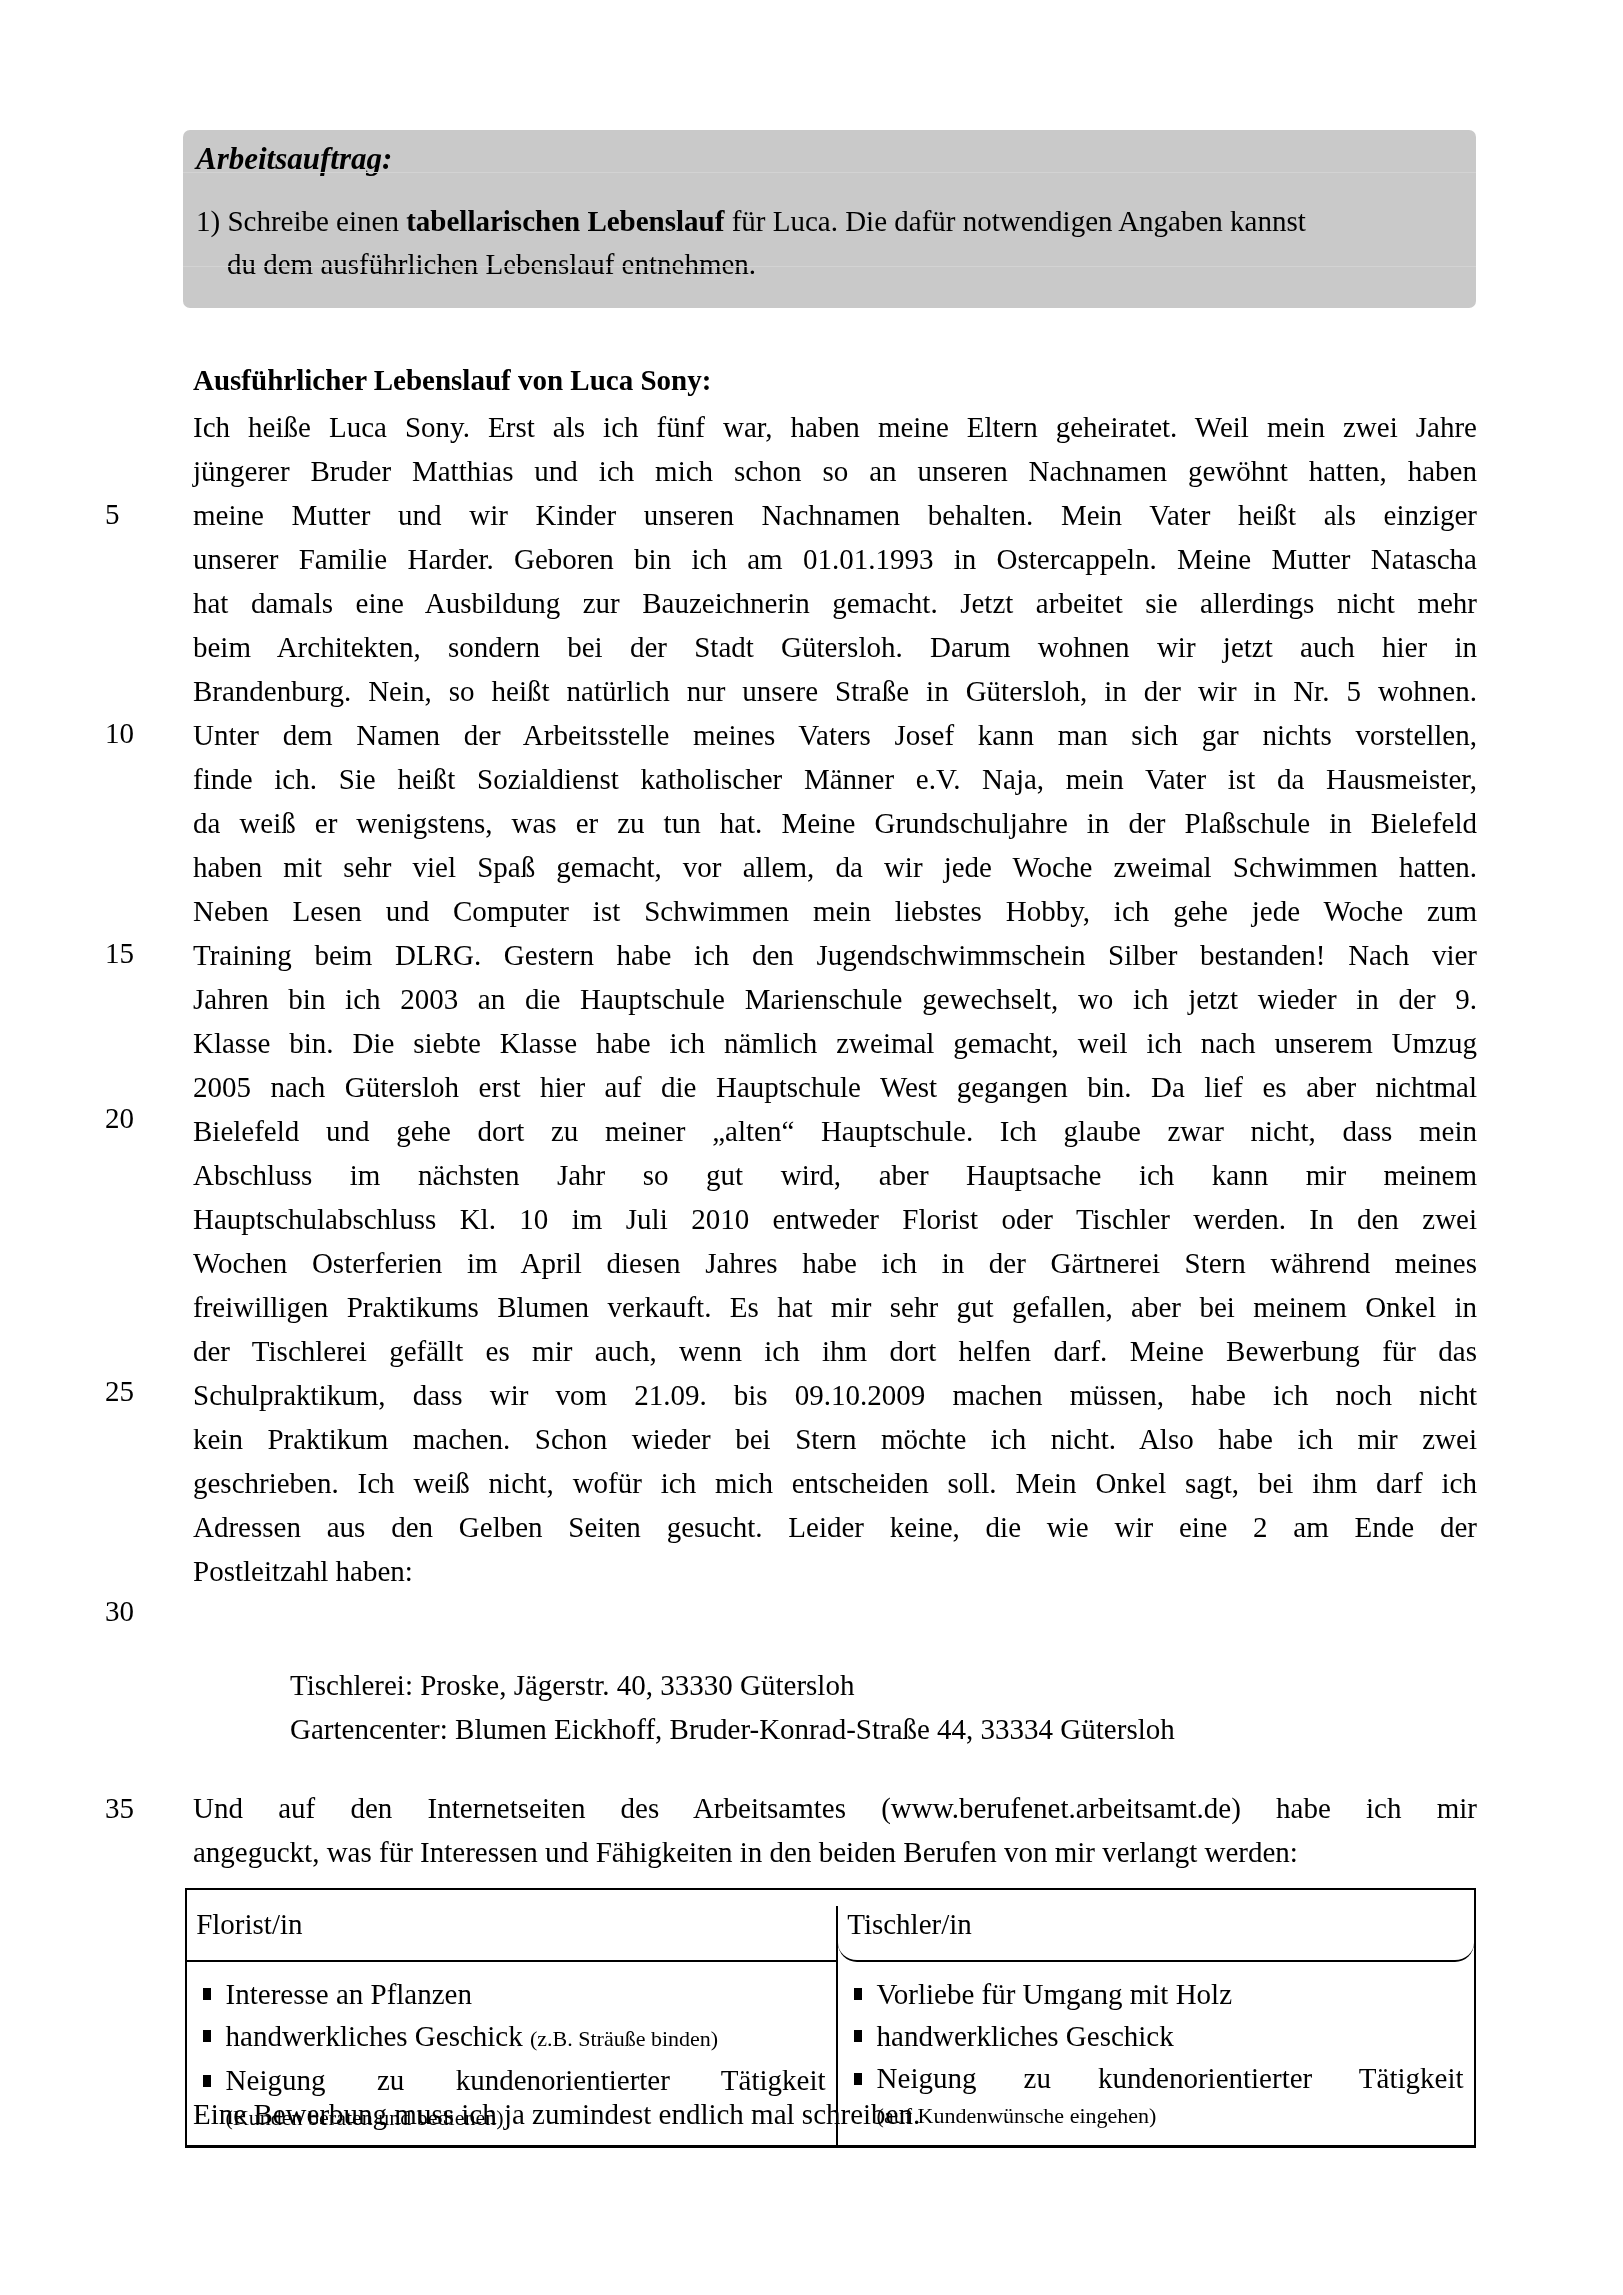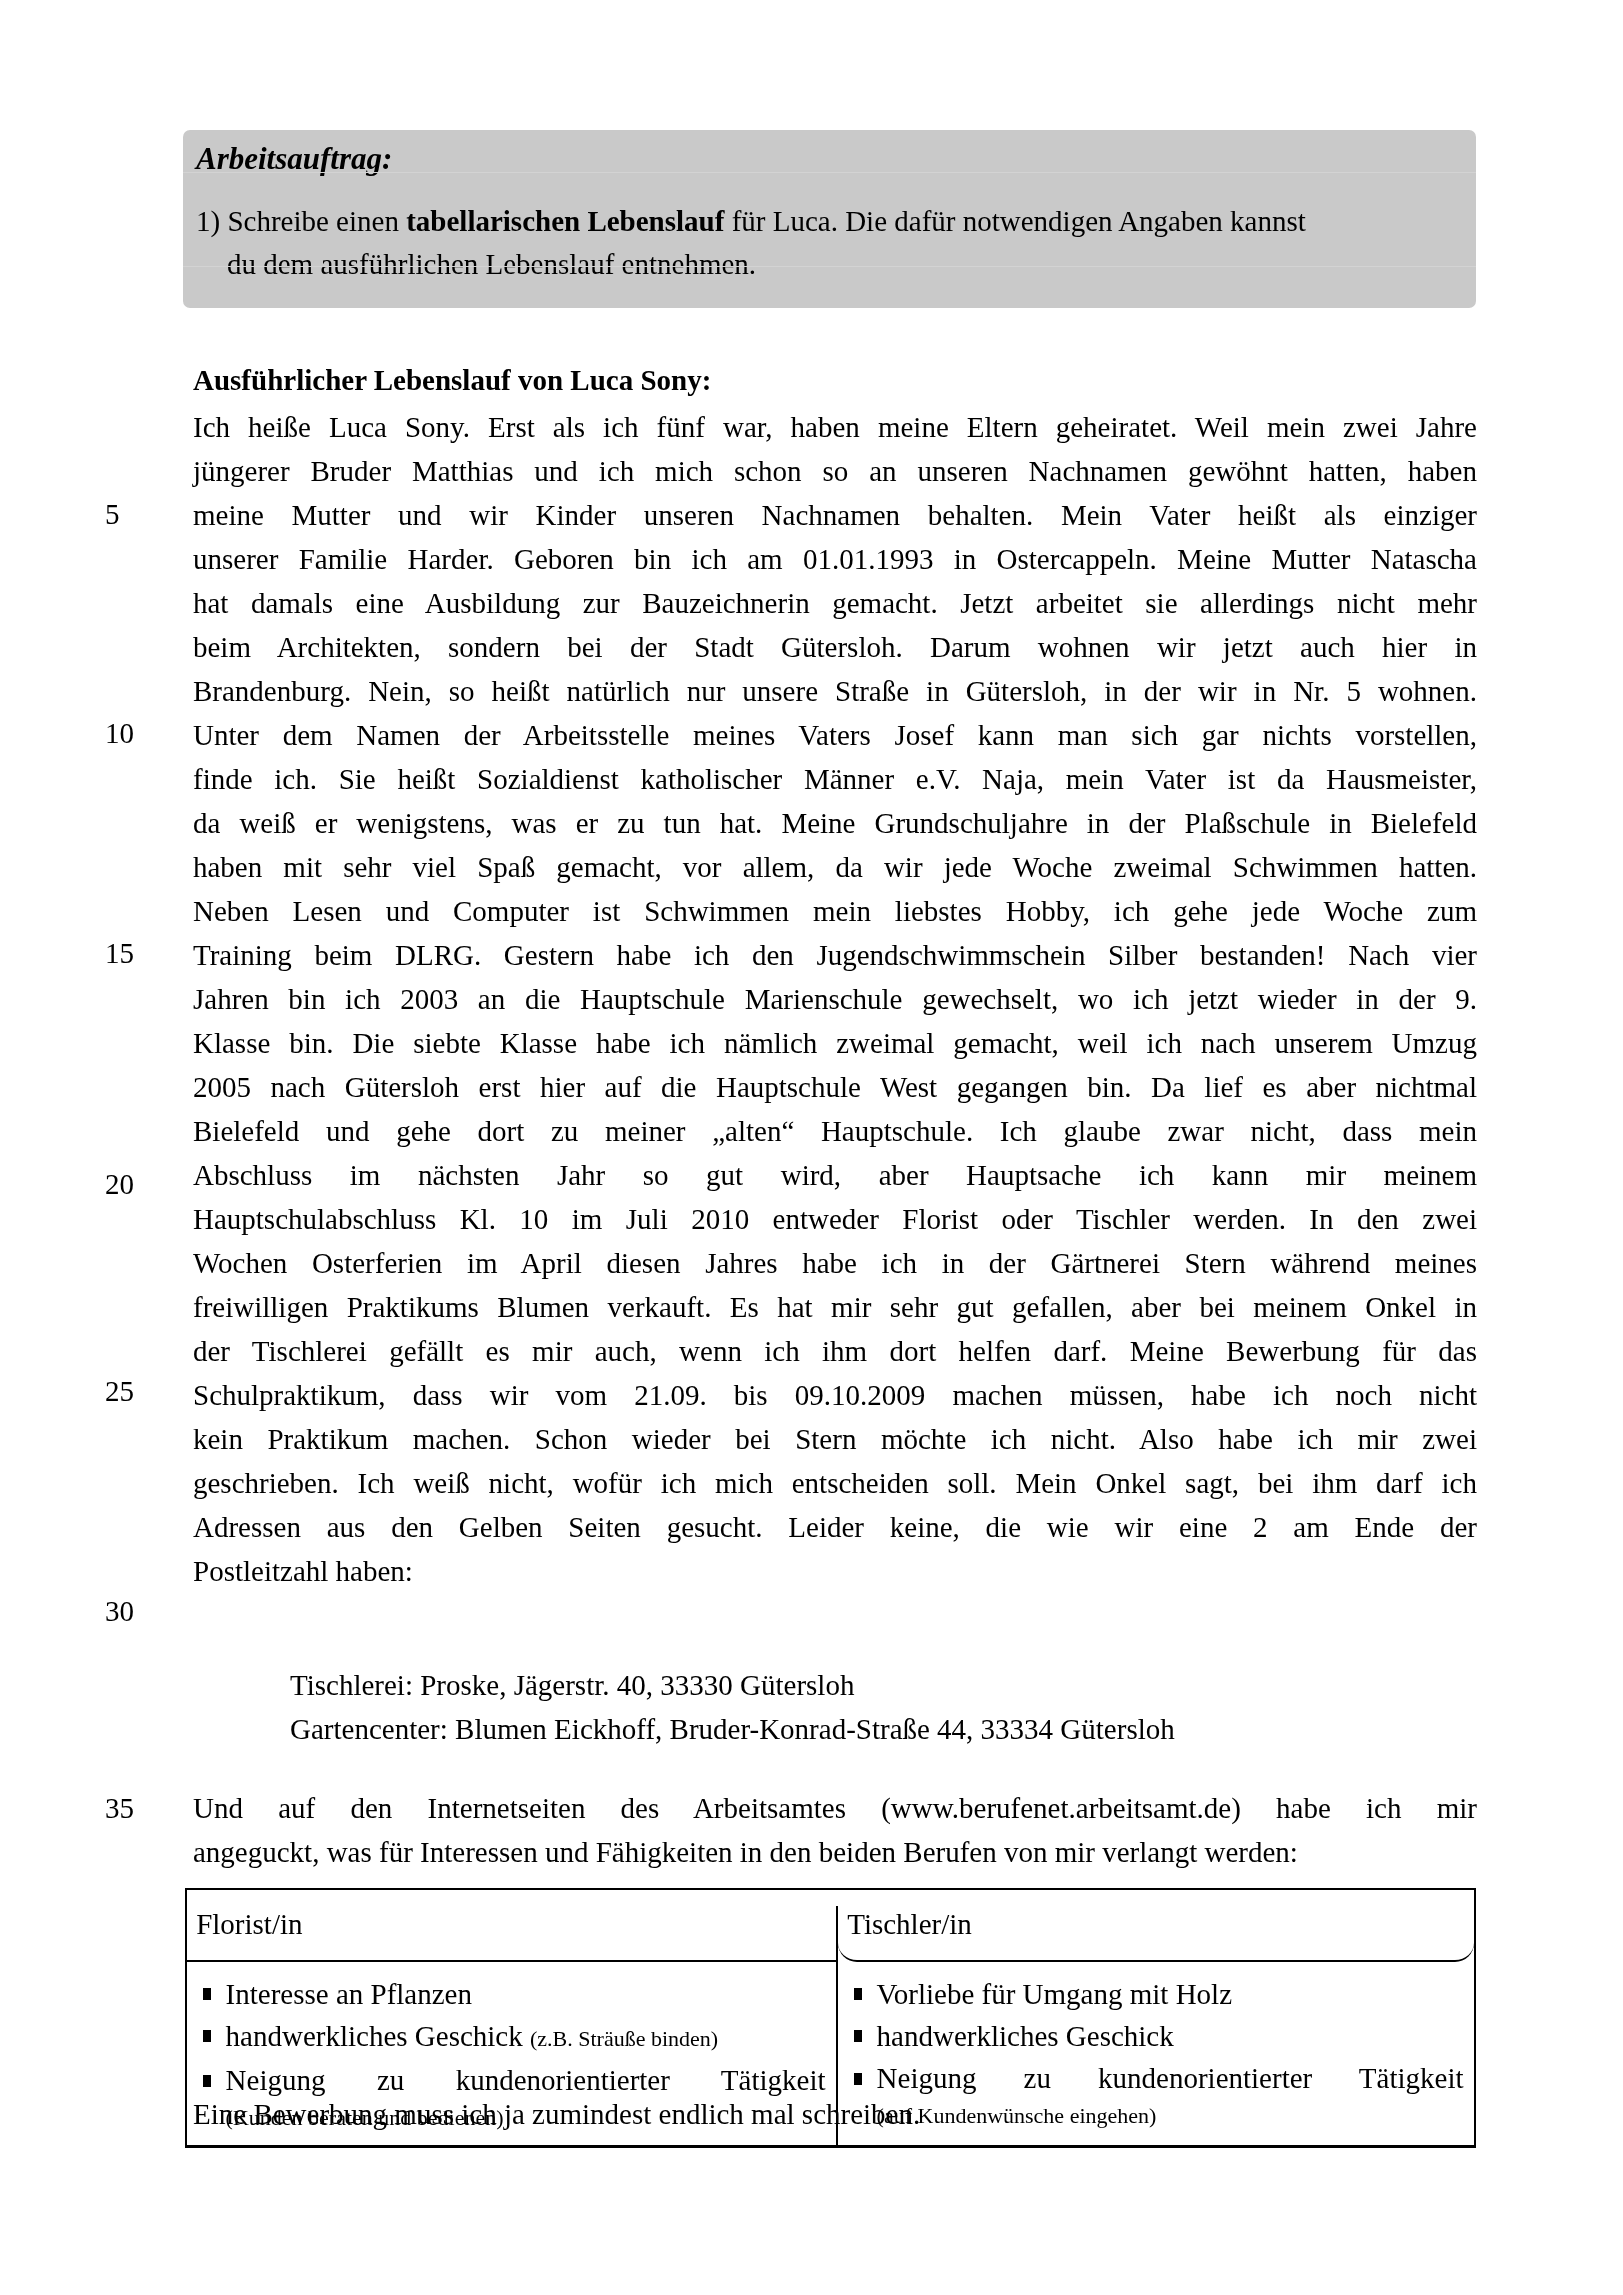--- a/index.html
+++ b/index.html
@@ -93,21 +93,21 @@
     <div class="assignment-title">Arbeitsauftrag:</div>
     <div class="task-line task-line-1"><span>1) Schreibe einen </span><span class="b">tabellarischen Lebenslauf</span><span> für Luca. Die dafür notwendigen Angaben kannst</span></div>
     <div class="task-line task-line-2">du dem ausführlichen Lebenslauf entnehmen.</div>
   </div>
 
   <div class="cv-heading">Ausführlicher Lebenslauf von Luca Sony:</div>
 
   <div class="line-number" style="top:492px;">5</div>
   <div class="line-number" style="top:711px;">10</div>
   <div class="line-number" style="top:931px;">15</div>
-  <div class="line-number" style="top:1162px;">20</div>
+  <div class="line-number" style="top:1096px;">20</div>
   <div class="line-number" style="top:1369px;">25</div>
   <div class="line-number" style="top:1589px;font-family:Liberation Serif, serif;">30</div>
   <div class="line-number" style="top:1786px;">35</div>
 
   <div class="cv-body">
 
   <div class="cv-line">Ich heiße Luca Sony. Erst als ich fünf war, haben meine Eltern geheiratet. Weil mein zwei Jahre</div>
       <div class="cv-line">jüngerer Bruder Matthias und ich mich schon so an unseren Nachnamen gewöhnt hatten, haben</div>
       <div class="cv-line">meine Mutter und wir Kinder unseren Nachnamen behalten. Mein Vater heißt als einziger</div>
       <div class="cv-line">unserer Familie Harder. Geboren bin ich am 01.01.1993 in Ostercappeln. Meine Mutter Natascha</div>

